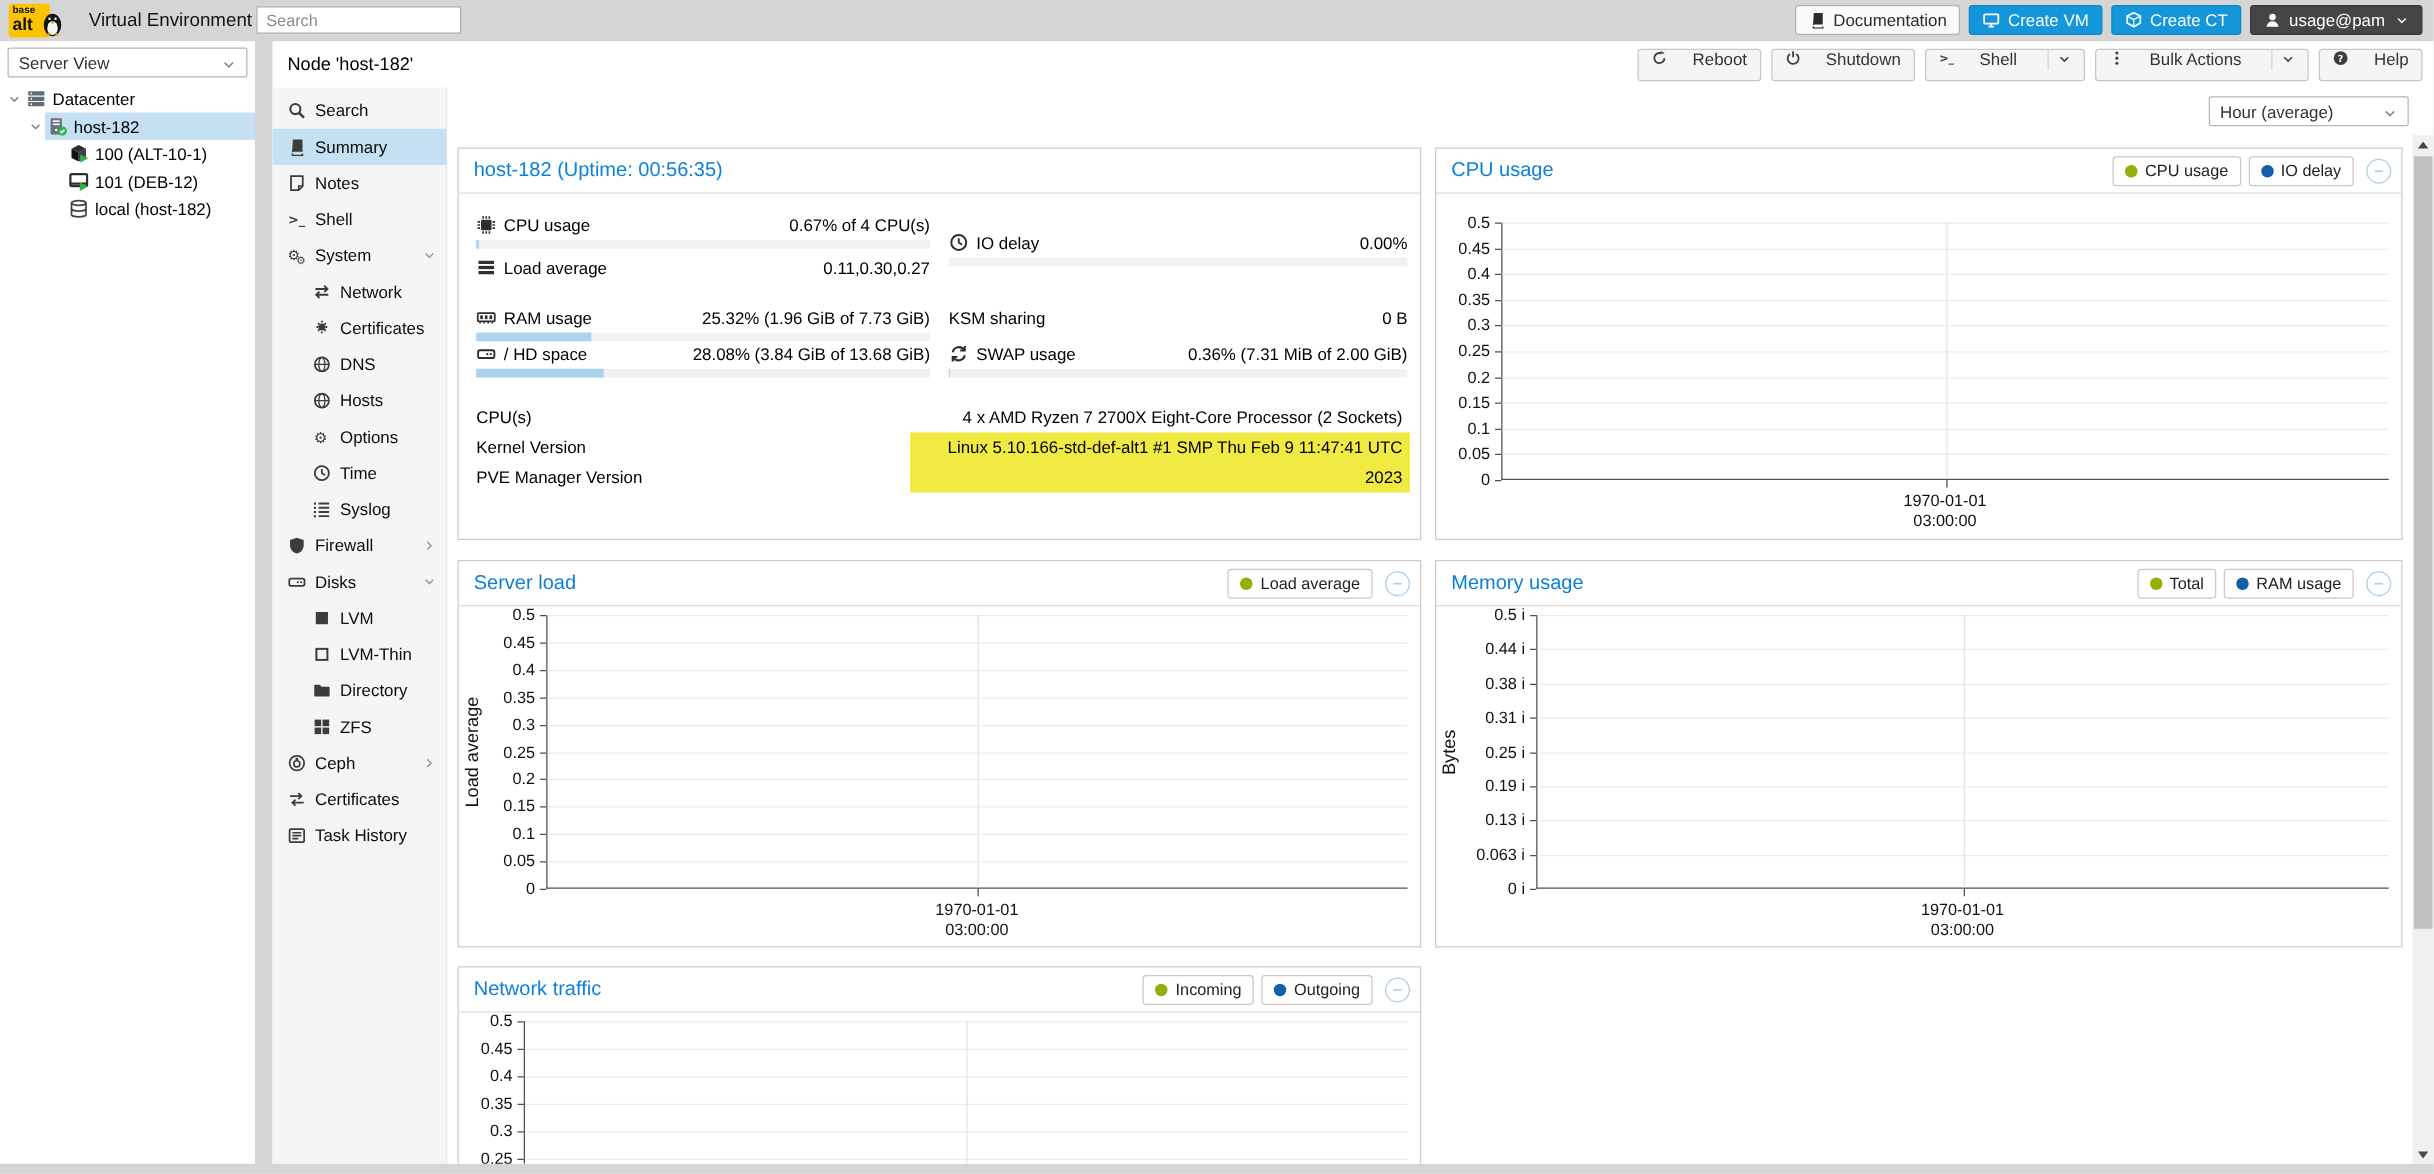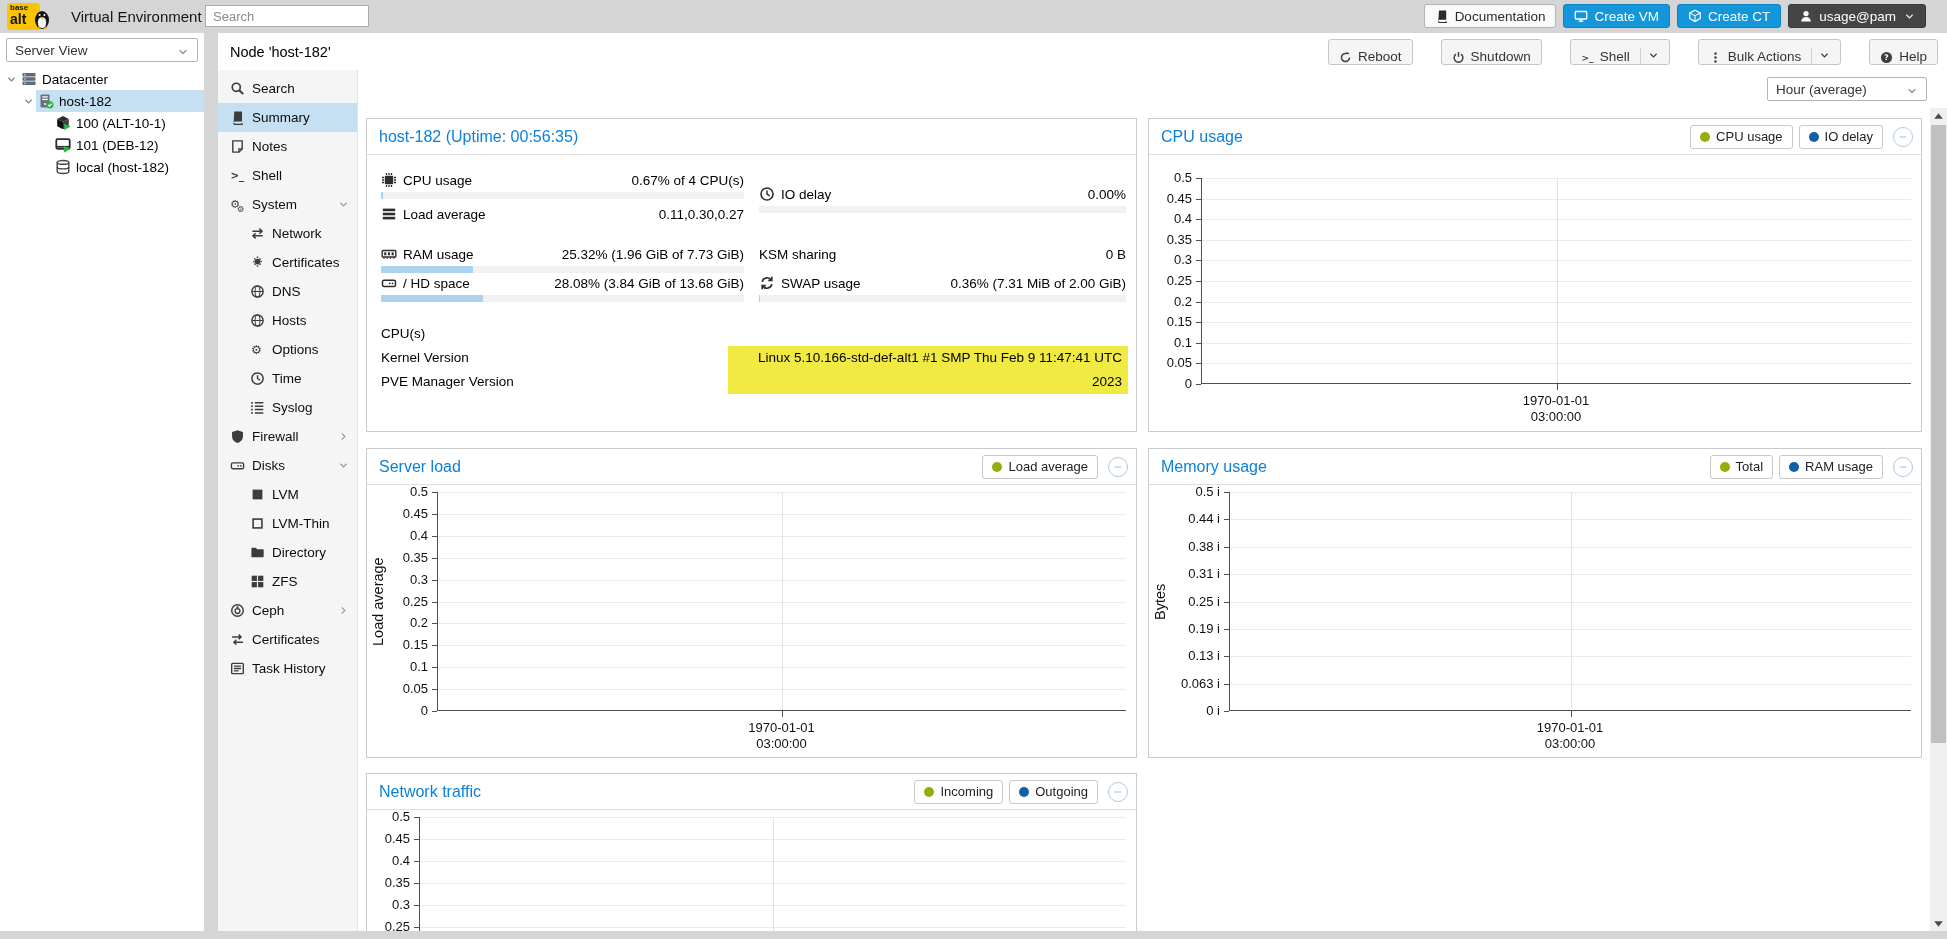--- a/index.html
+++ b/index.html
@@ -5,21 +5,21 @@
   * { box-sizing: border-box; margin: 0; padding: 0; }
   html,body { width:1947px; height:939px; }
   body {
     position: relative; background:#d5d5d5; overflow:hidden;
     font-family:"Liberation Sans", sans-serif; font-size:13.5px; color:#1a1a1a;
   }
   svg.ic { display:inline-block; width:15px; height:15px; flex:none; vertical-align:middle; }
   svg.ic text { font-family:"DejaVu Sans","Liberation Sans",sans-serif; }
 
   
-  .topbar { position:absolute; left:0; top:0; right:12px; height:33px; display:flex; align-items:center; }
+  .topbar { position:absolute; left:0; top:0; right:0; height:33px; display:flex; align-items:center; }
   .logo { display:flex; align-items:center; margin-left:7px; position:relative; width:52px; height:29px; }
   .logo-box { width:33px; height:27px; background:#fcc400; border-radius:3px; padding:1px 3px; line-height:1; position:relative; z-index:1;}
   .logo-top { font-size:8px; font-weight:bold; color:#111; display:block; }
   .logo-main { font-size:14px; font-weight:bold; color:#111; display:block; margin-top:0px; }
   .penguin { position:absolute; left:26px; bottom:1px; z-index:2; }
   .app-title { margin-left:12px; font-size:15px; color:#141414; }
   .topbar-search { position:absolute; left:205px; top:5px; width:164px; height:22px;
     border:1px solid #ababab; background:#fff; padding:0 7px; font-size:13px; color:#444;
     font-family:"Liberation Sans",sans-serif; }
   .topbar-search::placeholder { color:#8a8a8a; }
@@ -43,22 +43,22 @@
   .tree-row .caret { width:11px; height:11px; color:#848484; margin-right:2px; flex:none; }
   .tree-inner { display:flex; align-items:center; gap:5px; flex:1; height:100%; padding-left:2px; }
   .tree-inner.sel-bg { background:#c6e0f3; }
   .tree-inner .ic { width:16px; height:16px; }
 
   
   .main { position:absolute; left:218px; top:33px; right:0; bottom:8px; background:#fff; }
   .node-header { height:37px; display:flex; align-items:center; padding:0 9px 0 12px; }
   .node-title { font-size:14.5px; color:#000; }
   .nh-buttons { margin-left:auto; display:flex; gap:8px; }
-  .btn { height:26px; display:flex; align-items:flex-end; gap:6px; padding:0 10px;
-    background:#f5f5f5; border:1px solid #c6c6c6; border-radius:3px; font-size:13.5px; color:#333; cursor:default;margin-left:20px; }
+  .btn { height:26px; display:flex; align-items:flex-start; gap:20px; padding:0 10px;
+    background:#f5f5f5; border:1px solid #c6c6c6; border-radius:3px; font-size:13.5px; color:#333; cursor:default; }
   .btn .ic { width:13px; height:13px; color:#3d3d3d; }
   .btn .dd-sep { display:flex; align-items:center; margin-left:4px; padding-left:7px;
     border-left:1px solid #d2d2d2; color:#9a9a9a; height:16px; }
   .btn .dd-sep .ic { width:11px; height:11px; }
 
   .nav { position:absolute; left:0; top:37px; width:140px; bottom:0; background:#f5f5f5;
     border-right:1px solid #e3e3e3; padding-top:4px; }
   .nav-row { height:29px; display:flex; align-items:center; padding-left:12px; position:relative;
     font-size:13.5px; color:#0c0c0c; cursor:default; }
   .nav-row.sub { padding-left:32px; }
@@ -586,21 +586,21 @@
                 </svg>
                 <span>SWAP usage</span>
                 <span class="stat-value">0.36% (7.31 MiB of 2.00 GiB)</span>
               </div>
               <div class="stat-bar">
                 <div class="stat-fill" style="width:0.36%"></div>
               </div>
             </div>
           </div>
         <div class="info" id="info-rows">
-            <div class="info-row"><span>CPU(s)</span></div>
+            <div class="info-row"><span>CPU(s)</span><span class="info-value">4 x AMD Ryzen 7 2700X Eight-Core Processor (2 Sockets)</span></div>
             <div class="info-row"><span>Kernel Version</span><span class="info-value hl">Linux 5.10.166-std-def-alt1 #1 SMP Thu Feb 9 11:47:41 UTC 2023</span></div>
             <div class="info-row"><span>PVE Manager Version</span></div>
           </div>
       </div>
     </div>
 
   <div class="panel" style="left: 790px; top: 48px; width: 774px; height: 314px;">
         <div class="phead">
           <span class="ptitle">CPU usage</span>
           <div class="legend">

